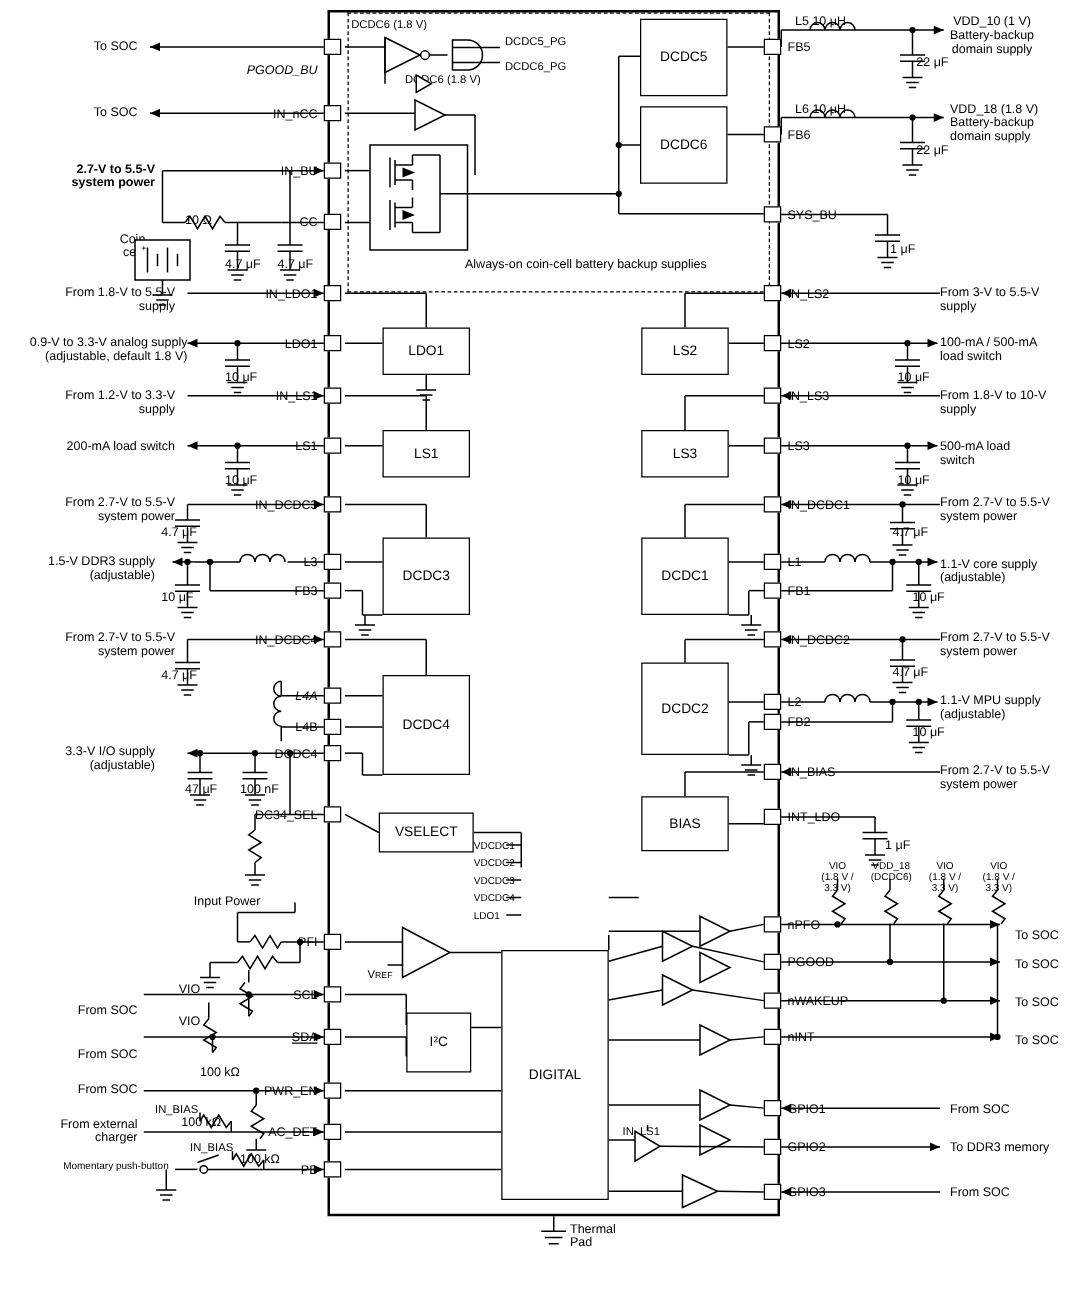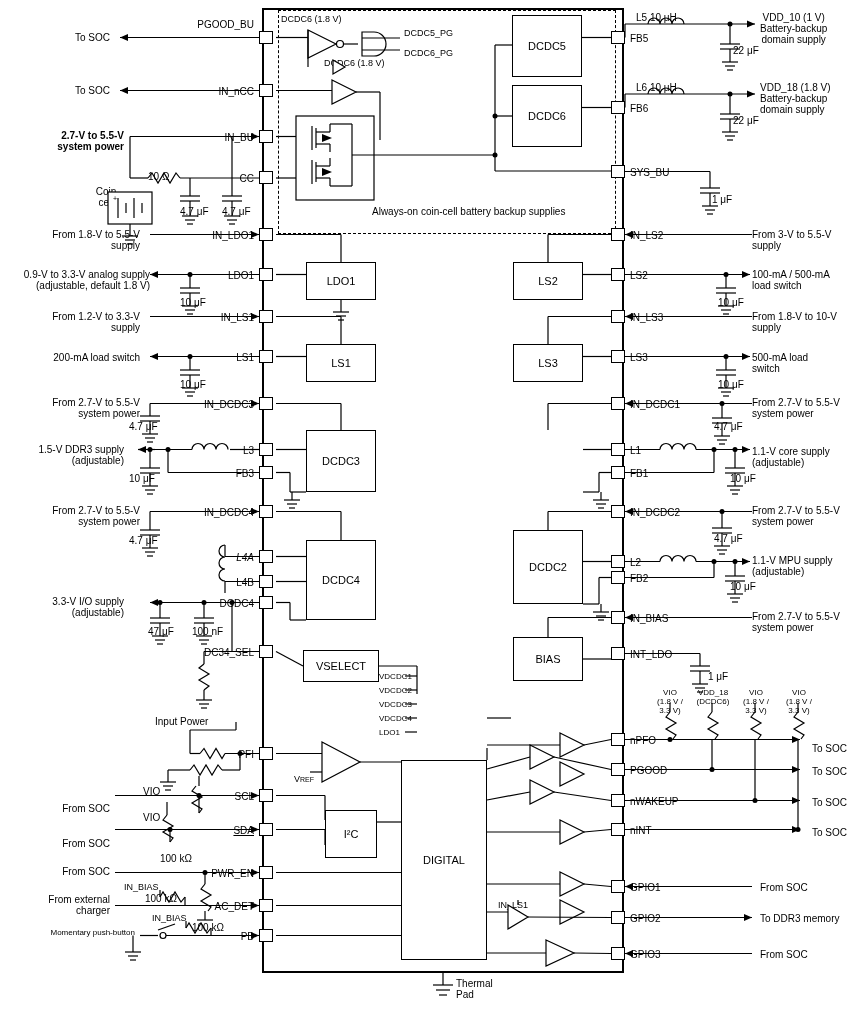--- a/index.html
+++ b/index.html
@@ -25,21 +25,21 @@
   <div class="chip" style="left:262px;top:8px;width:362px;height:965px;"></div>
 
   <div class="dash" style="left:278px;top:10px;width:338px;height:224px;"></div>
   <div class="lbl" style="left:372px;top:206px;width:245px;">Always-on coin-cell battery backup supplies</div>
   <div class="lbl sm" style="left:281px;top:14px;">DCDC6 (1.8 V)</div>
   <div class="lbl sm" style="left:324px;top:58px;">DCDC6 (1.8 V)</div>
   <div class="lbl sm" style="left:404px;top:28px;">DCDC5_PG</div>
   <div class="lbl sm" style="left:404px;top:48px;">DCDC6_PG</div>
 
   <div class="pin" style="left:259px;top:31px;"></div>
-  <div class="lbl r" style="left:150px;top:19px;width:104px;">PGOOD_BU</div>
+  <div class="lbl r" style="left:150px;top:51px;width:104px;font-style:italic;">PGOOD_BU</div>
 
   <div class="pin" style="left:259px;top:84px;"></div>
   <div class="lbl r" style="left:150px;top:86px;width:104px;">IN_nCC</div>
 
   <div class="pin" style="left:259px;top:130px;"></div>
   <div class="lbl r" style="left:150px;top:132px;width:104px;">IN_BU</div>
 
   <div class="pin" style="left:259px;top:171px;"></div>
   <div class="lbl r" style="left:150px;top:173px;width:104px;">CC</div>
 
@@ -181,20 +181,23 @@
     </div>
   <div class="box" style="left:513px;top:344px;width:70px;height:38px;">
     <div class="t">LS3</div>
     </div>
 
   <div class="box" style="left:306px;top:430px;width:70px;height:62px;">
     <div class="t">DCDC3</div>
     </div>
   <div class="box" style="left:306px;top:540px;width:70px;height:80px;">
     <div class="t">DCDC4</div>
+    </div>
+  <div class="box" style="left:513px;top:430px;width:70px;height:62px;">
+    <div class="t">DCDC1</div>
     </div>
   <div class="box" style="left:513px;top:530px;width:70px;height:74px;">
     <div class="t">DCDC2</div>
     </div>
   <div class="box" style="left:513px;top:637px;width:70px;height:44px;">
     <div class="t">BIAS</div>
     </div>
 
   <div class="box" style="left:303px;top:650px;width:76px;height:32px;">
     <div class="t">VSELECT</div>

